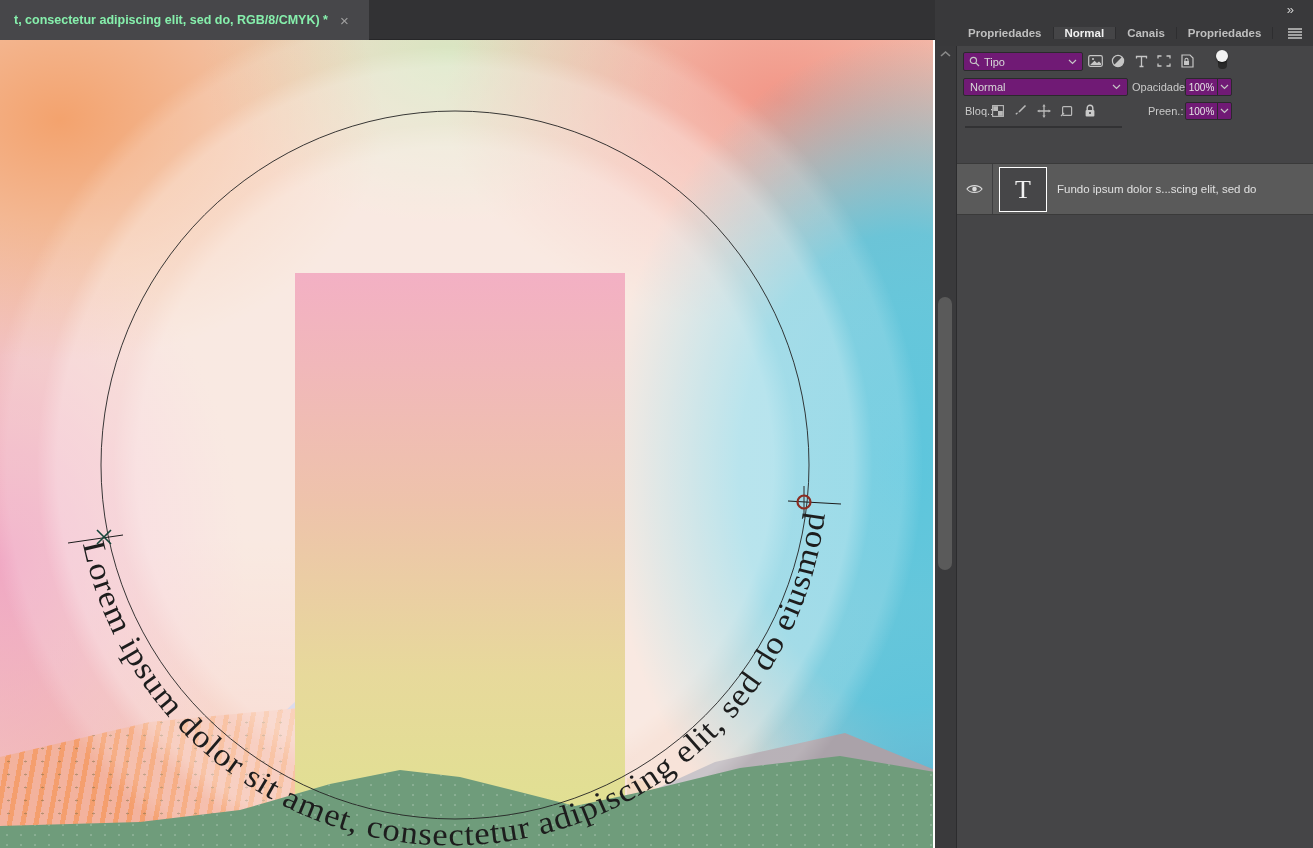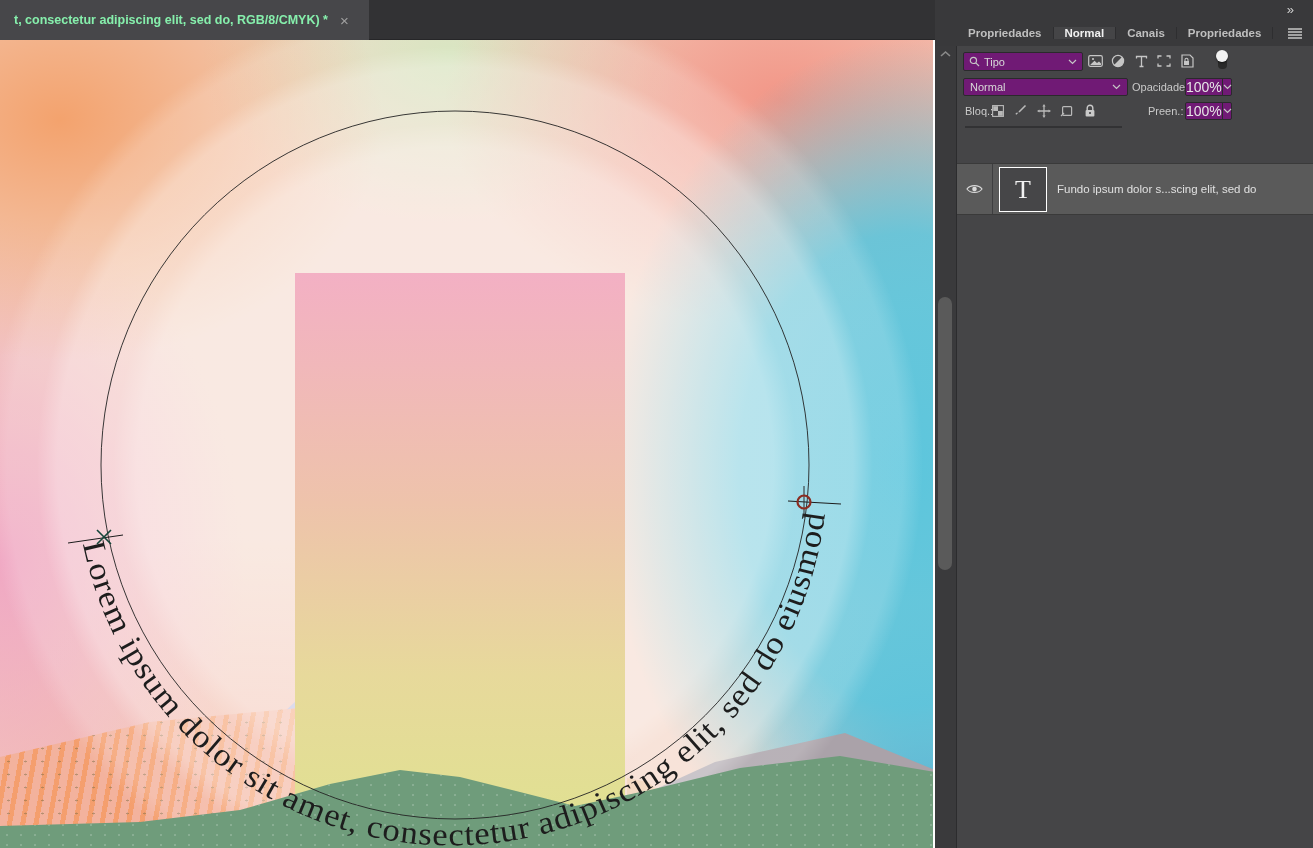--- a/index.html
+++ b/index.html
@@ -70,21 +70,21 @@
   .scroll-up { position:absolute; left:4px; top:4px; }
   .scroll-thumb { position:absolute; left:3px; top:251px; width:14px; height:273px; background:#5a5a5a; border-radius:7px; cursor:pointer; }
   
   .panel-body { position:absolute; left:957px; top:46px; width:356px; height:802px; background:#454547; color:#d5d5d5; }
   .ctrl-box { position:absolute; background:#701a75; border:1px solid #2a2a2c; border-radius:2px;
     display:flex; align-items:center; font-size:11px; color:#d8d8d8; }
   .search-select { left:6px; top:6px; width:120px; height:19px; padding:0 5px; gap:4px; cursor:pointer; }
   .blend-select { left:6px; top:32px; width:165px; height:18px; padding:0 6px; cursor:pointer; }
   .chev-right { margin-left:auto; }
   .value-box { width:47px; height:18px; cursor:pointer; }
-  .value-box .val { flex:1; text-align:center; font-size:14px; color:#e6e6e6; }
+  .value-box .val { flex:1; text-align:center; font-size:10px; color:#e6e6e6; }
   .value-box .chev-seg { width:14px; align-self:stretch; display:flex; align-items:center; justify-content:center; border-left:1px solid #2a2a2c; }
   .opacity-box { position:absolute; left:228px; top:32px; }
   .fill-box { position:absolute; left:228px; top:56px; }
   .flabel { position:absolute; font-size:11px; color:#c9c9c9; white-space:nowrap; }
   .filter-icons { position:absolute; left:130px; top:7px; display:flex; gap:7px; }
   .filter-icons .fic { width:16px; height:16px; display:flex; align-items:center; justify-content:center; cursor:pointer; }
   .filter-toggle { position:absolute; left:259px; top:4px; width:12px; height:20px; cursor:pointer; }
   .toggle-stem { position:absolute; left:1.5px; top:5px; width:9px; height:14px; background:#2a2a2a; border-radius:4px; }
   .toggle-knob { position:absolute; left:0; top:0; width:12px; height:12px; background:#f2f2f2; border-radius:50%; box-shadow:0 1px 2px rgba(0,0,0,.5); }
   .lock-icons { position:absolute; left:33px; top:57px; display:flex; gap:8px; }

